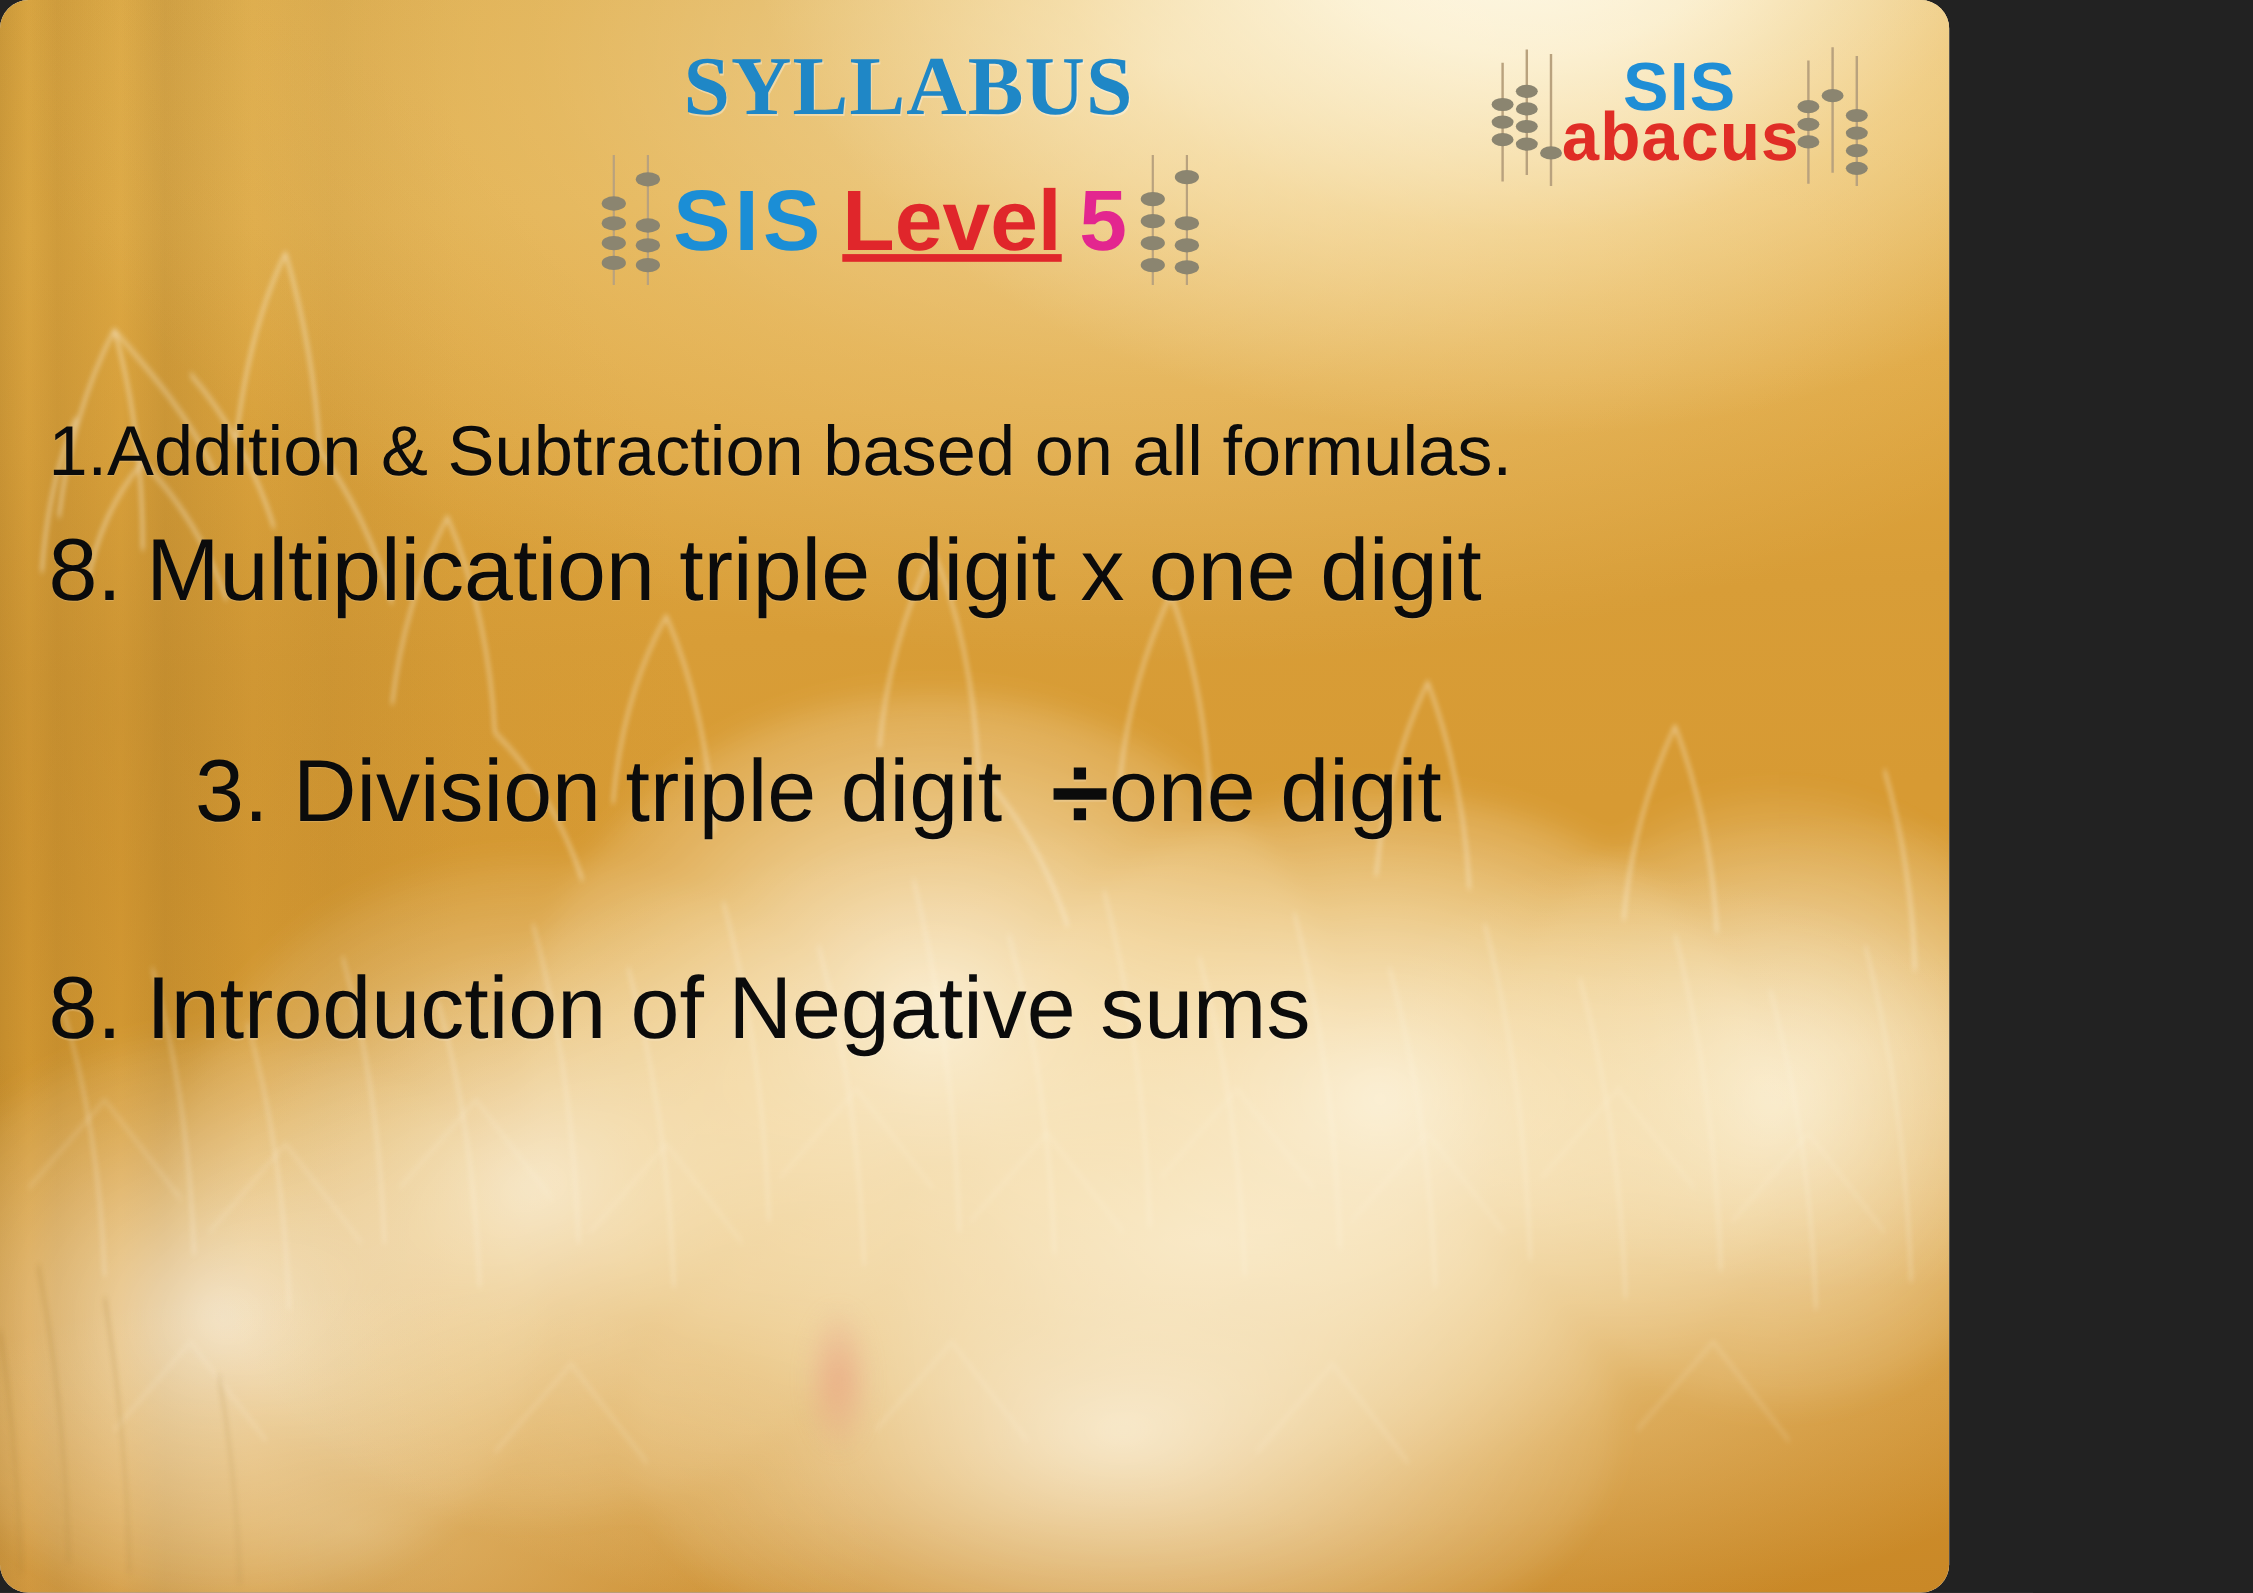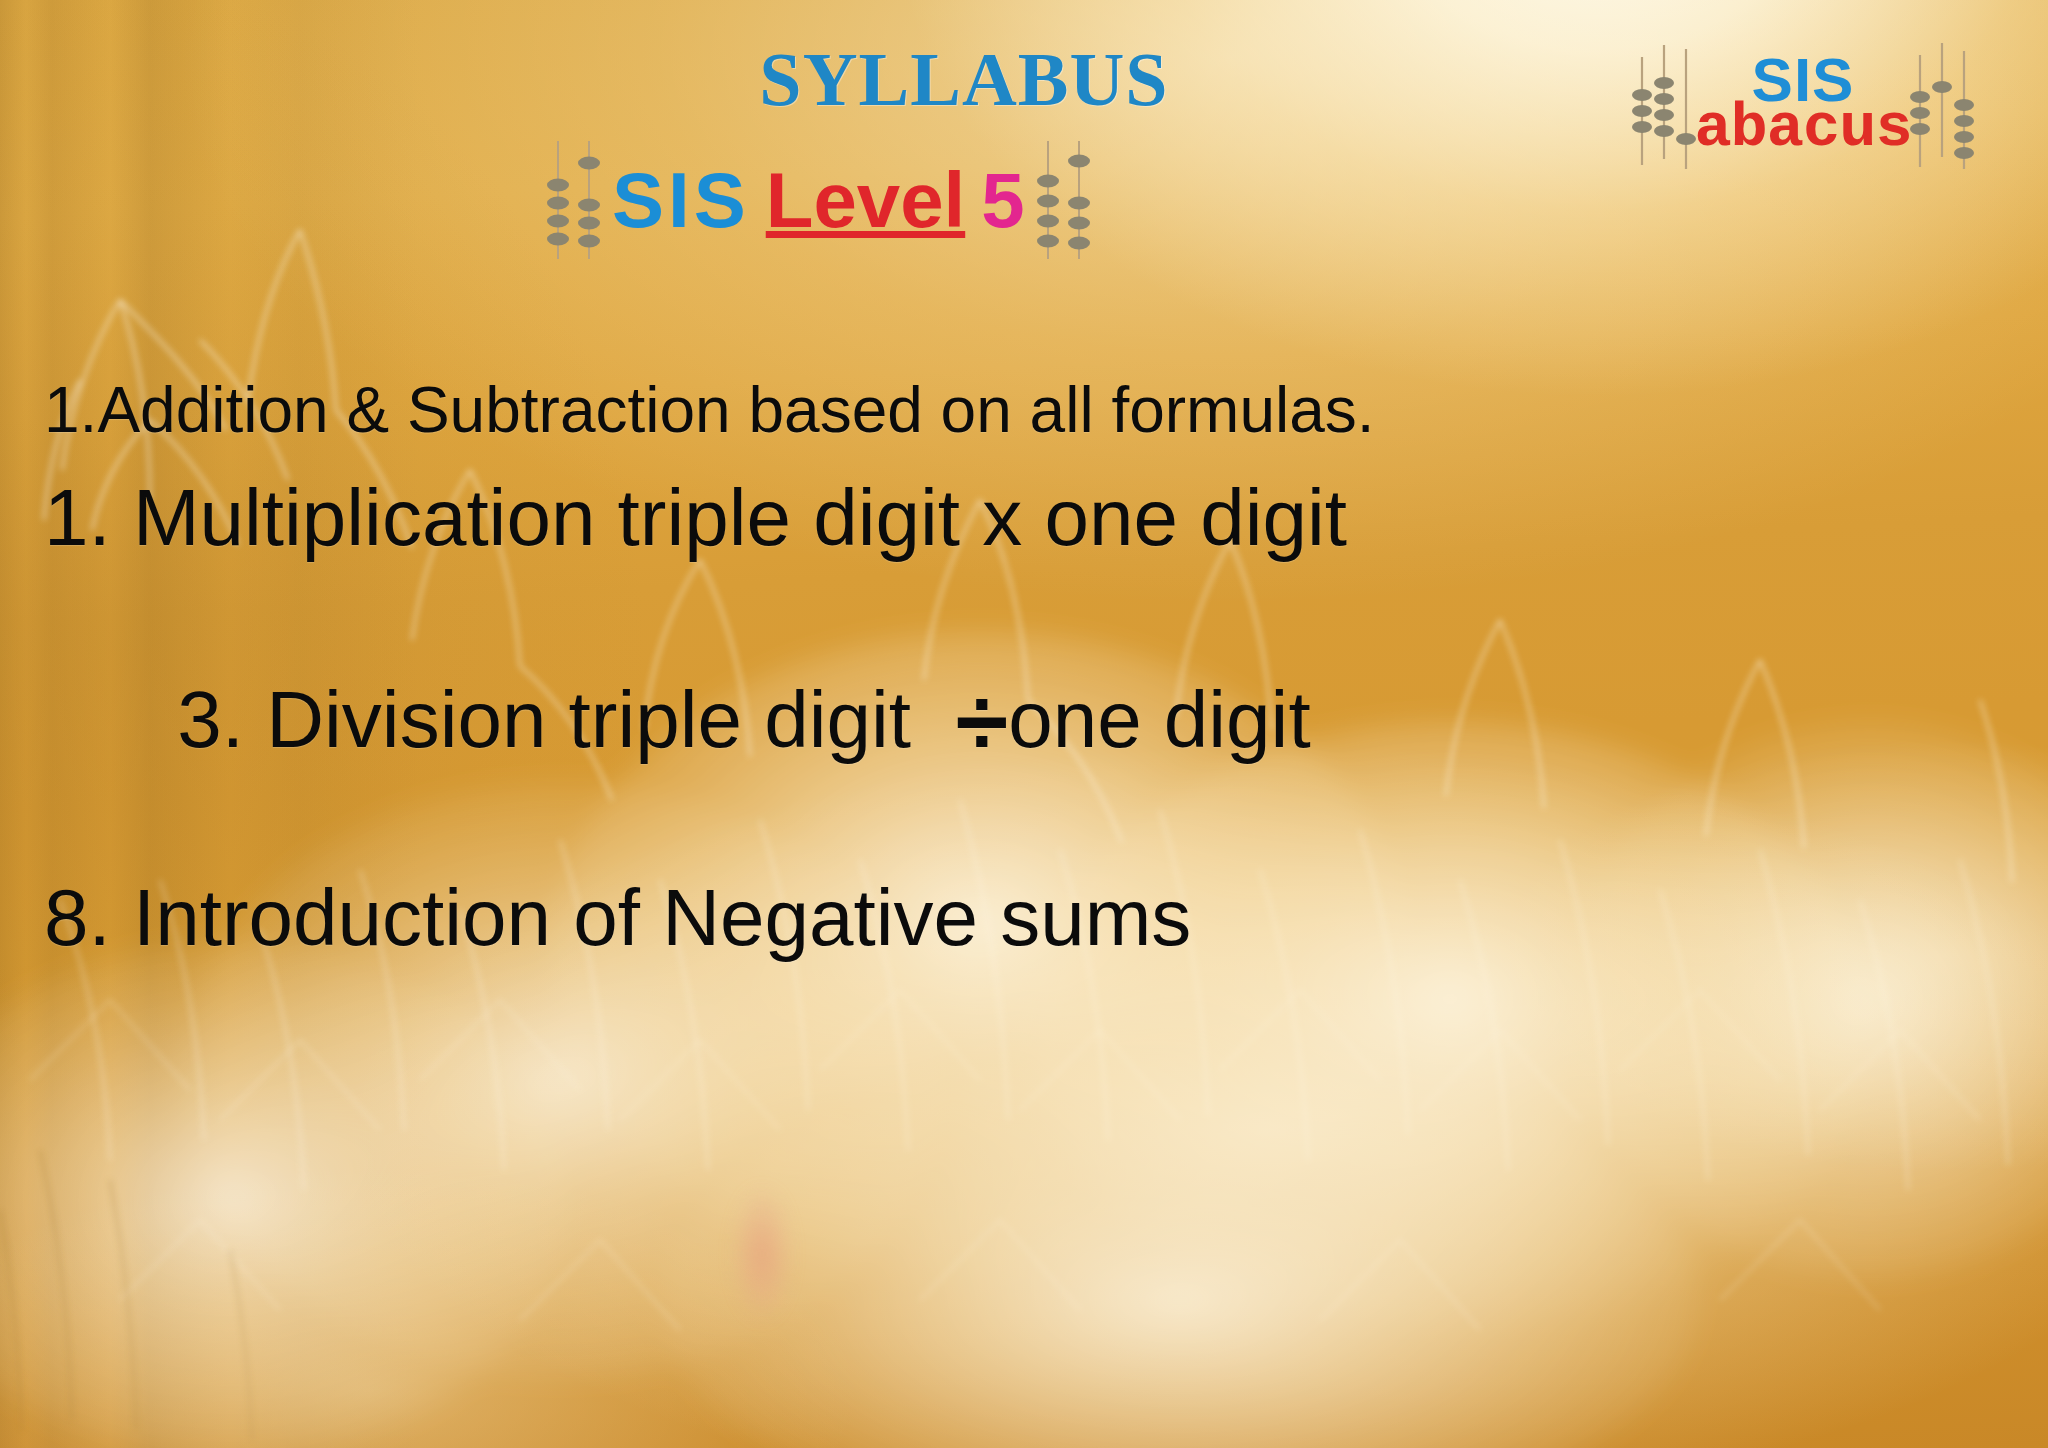--- a/index.html
+++ b/index.html
@@ -2,25 +2,26 @@
 <html><head>
 <meta charset="utf-8">
 <style>
   html, body {
     margin: 0;
     padding: 0;
     background: #222;
   }
   #slide {
     position: relative;
-    width: 2048px;
+    width: 1772px;
     height: 1448px;
     overflow: hidden;
     font-family: "Liberation Sans", sans-serif;
     background: #ffffff;
+    border-radius: 26px;
   }
 
   
   .bg-layer { position: absolute; inset: 0; }
 
   
   .bg-base {
     background:
       radial-gradient(ellipse 900px 620px at 78% -6%,
           rgba(255,255,252,0.98) 0%,
@@ -426,21 +427,21 @@
         <ellipse cx="56" cy="114" rx="10" ry="6" fill="#8b8570"></ellipse>
       </svg>
     </div>
 
   </div>
 
   <div class="syllabus-list">
 
     <div class="syllabus-item item-1">1.Addition &amp; Subtraction based on all formulas.</div>
 
-    <div class="syllabus-item">1. Multiplication triple digit x one digit</div>
+    <div class="syllabus-item">8. Multiplication triple digit x one digit</div>
 
     <div class="syllabus-item">
       <span>3. Division triple digit  </span><span class="divsym">÷</span><span>one digit</span>
     </div>
 
     <div class="syllabus-item">8. Introduction of Negative sums</div>
   </div>
 
 </div>
 

